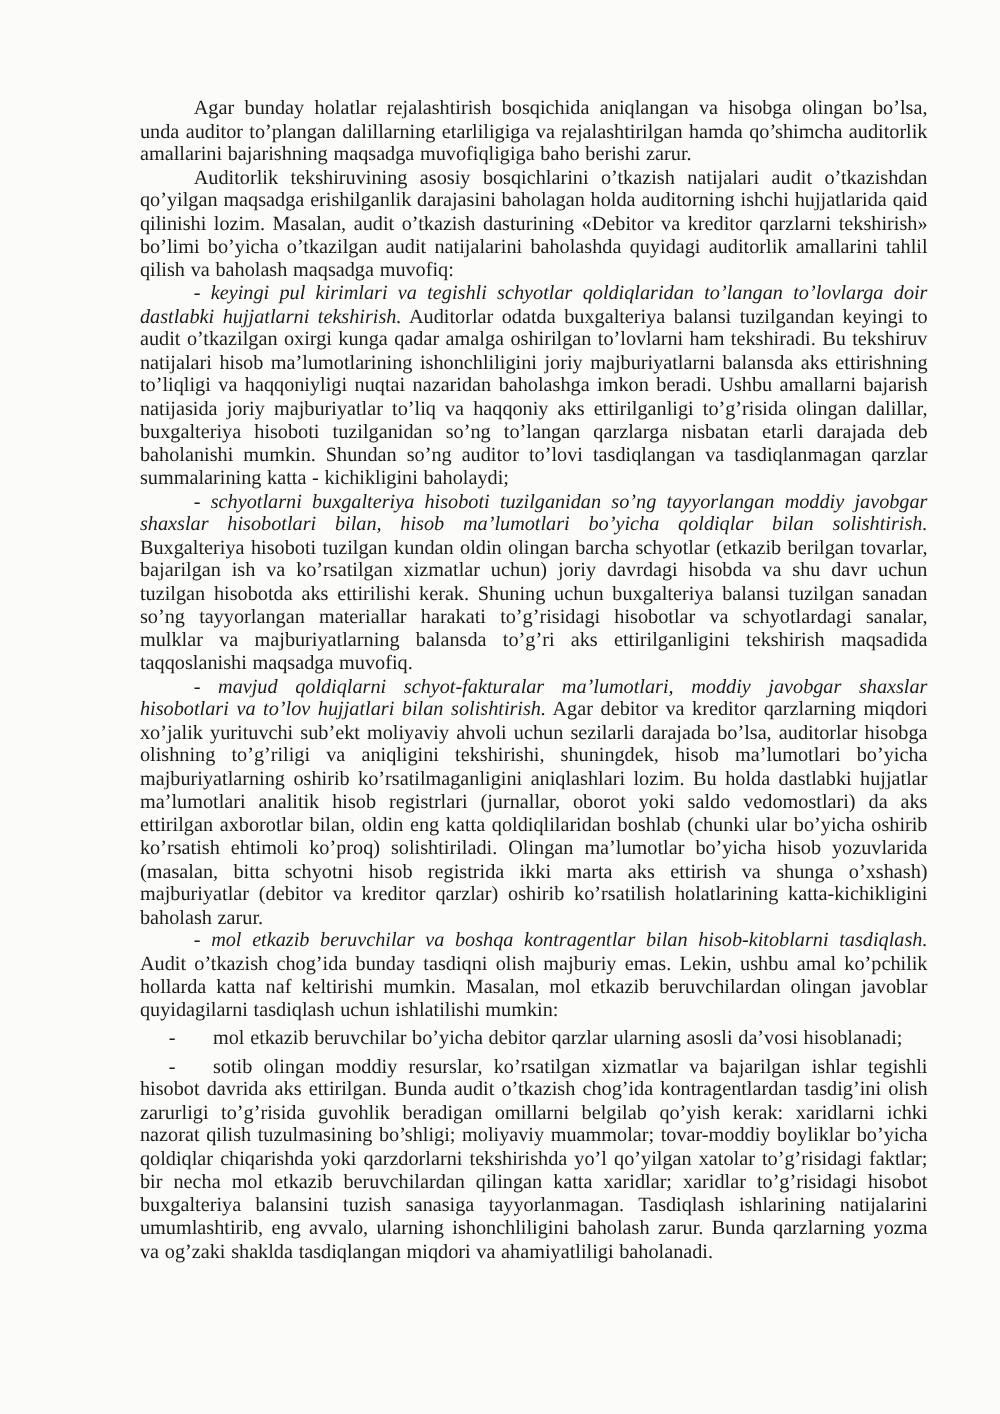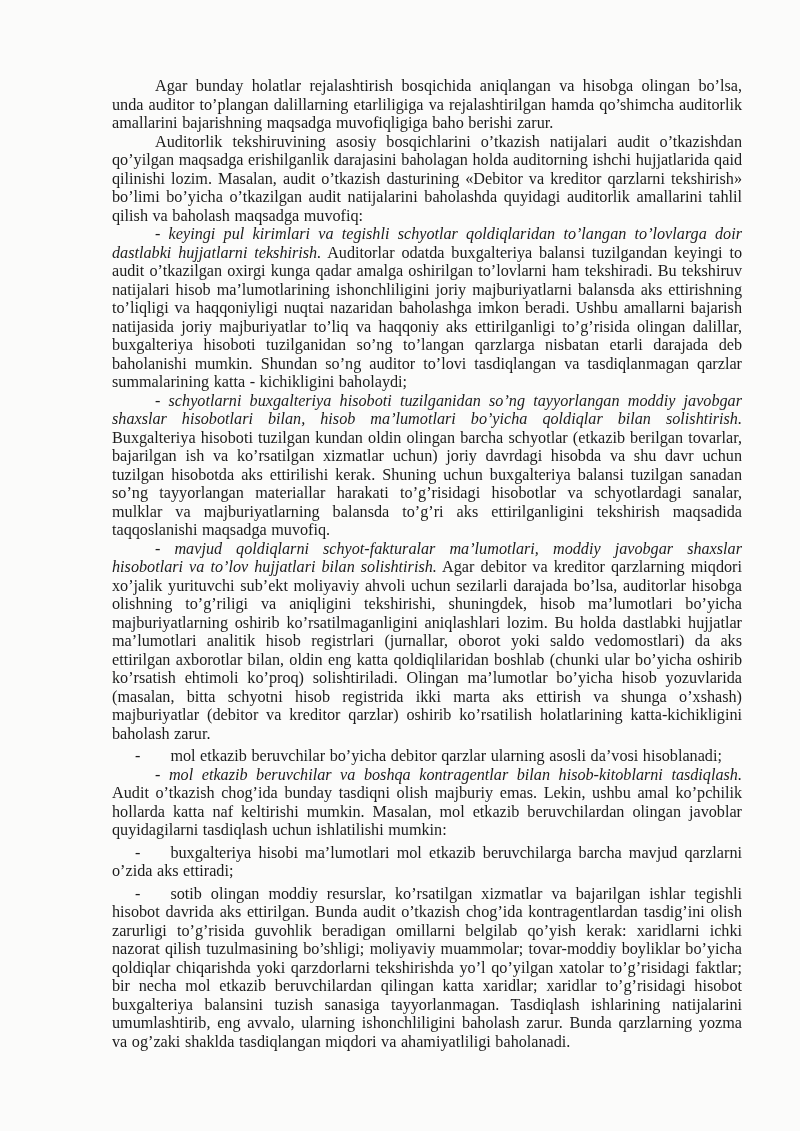--- a/index.html
+++ b/index.html
@@ -39,22 +39,21 @@
   <p class="para indent">Agar bunday holatlar rejalashtirish bosqichida aniqlangan va hisobga olingan bo’lsa, unda auditor to’plangan dalillarning etarliligiga va rejalashtirilgan hamda qo’shimcha auditorlik amallarini bajarishning maqsadga muvofiqligiga baho berishi zarur.</p>
 
   <p class="para indent">Auditorlik tekshiruvining asosiy bosqichlarini o’tkazish natijalari audit o’tkazishdan qo’yilgan maqsadga erishilganlik darajasini baholagan holda auditorning ishchi hujjatlarida qaid qilinishi lozim. Masalan, audit o’tkazish dasturining «Debitor va kreditor qarzlarni tekshirish» bo’limi bo’yicha o’tkazilgan audit natijalarini baholashda quyidagi auditorlik amallarini tahlil qilish va baholash maqsadga muvofiq:</p>
 
   <p class="para indent"><i class="lead">- keyingi pul kirimlari va tegishli schyotlar qoldiqlaridan to’langan to’lovlarga doir dastlabki hujjatlarni tekshirish.</i><span> Auditorlar odatda buxgalteriya balansi tuzilgandan keyingi to audit o’tkazilgan oxirgi kunga qadar amalga oshirilgan to’lovlarni ham tekshiradi. Bu tekshiruv natijalari hisob ma’lumotlarining ishonchliligini joriy majburiyatlarni balansda aks ettirishning to’liqligi va haqqoniyligi nuqtai nazaridan baholashga imkon beradi. Ushbu amallarni bajarish natijasida joriy majburiyatlar to’liq va haqqoniy aks ettirilganligi to’g’risida olingan dalillar, buxgalteriya hisoboti tuzilganidan so’ng to’langan qarzlarga nisbatan etarli darajada deb baholanishi mumkin. Shundan so’ng auditor to’lovi tasdiqlangan va tasdiqlanmagan qarzlar summalarining katta - kichikligini baholaydi;</span></p>
 
   <p class="para indent"><i class="lead">- schyotlarni buxgalteriya hisoboti tuzilganidan so’ng tayyorlangan moddiy javobgar shaxslar hisobotlari bilan, hisob ma’lumotlari bo’yicha qoldiqlar bilan solishtirish.</i><span> Buxgalteriya hisoboti tuzilgan kundan oldin olingan barcha schyotlar (etkazib berilgan tovarlar, bajarilgan ish va ko’rsatilgan xizmatlar uchun) joriy davrdagi hisobda va shu davr uchun tuzilgan hisobotda aks ettirilishi kerak. Shuning uchun buxgalteriya balansi tuzilgan sanadan so’ng tayyorlangan materiallar harakati to’g’risidagi hisobotlar va schyotlardagi sanalar, mulklar va majburiyatlarning balansda to’g’ri aks ettirilganligini tekshirish maqsadida taqqoslanishi maqsadga muvofiq.</span></p>
 
   <p class="para indent"><i class="lead">- mavjud qoldiqlarni schyot-fakturalar ma’lumotlari, moddiy javobgar shaxslar hisobotlari va to’lov hujjatlari bilan solishtirish.</i><span> Agar debitor va kreditor qarzlarning miqdori xo’jalik yurituvchi sub’ekt moliyaviy ahvoli uchun sezilarli darajada bo’lsa, auditorlar hisobga olishning to’g’riligi va aniqligini tekshirishi, shuningdek, hisob ma’lumotlari bo’yicha majburiyatlarning oshirib ko’rsatilmaganligini aniqlashlari lozim. Bu holda dastlabki hujjatlar ma’lumotlari analitik hisob registrlari (jurnallar, oborot yoki saldo vedomostlari) da aks ettirilgan axborotlar bilan, oldin eng katta qoldiqlilaridan boshlab (chunki ular bo’yicha oshirib ko’rsatish ehtimoli ko’proq) solishtiriladi. Olingan ma’lumotlar bo’yicha hisob yozuvlarida (masalan, bitta schyotni hisob registrida ikki marta aks ettirish va shunga o’xshash) majburiyatlar (debitor va kreditor qarzlar) oshirib ko’rsatilish holatlarining katta-kichikligini baholash zarur.</span></p>
 
+  <p class="para indent"><i class="lead">- mol etkazib beruvchilar va boshqa kontragentlar bilan hisob-kitoblarni tasdiqlash.</i><span> Audit o’tkazish chog’ida bunday tasdiqni olish majburiy emas. Lekin, ushbu amal ko’pchilik hollarda katta naf keltirishi mumkin. Masalan, mol etkazib beruvchilardan olingan javoblar quyidagilarni tasdiqlash uchun ishlatilishi mumkin:</span></p>
+
   <p class="para bullet"><span class="dash">-</span><span>mol etkazib beruvchilar bo’yicha debitor qarzlar ularning asosli da’vosi hisoblanadi;</span></p>
 
-  <p class="para indent"><i class="lead">- mol etkazib beruvchilar va boshqa kontragentlar bilan hisob-kitoblarni tasdiqlash.</i><span> Audit o’tkazish chog’ida bunday tasdiqni olish majburiy emas. Lekin, ushbu amal ko’pchilik hollarda katta naf keltirishi mumkin. Masalan, mol etkazib beruvchilardan olingan javoblar quyidagilarni tasdiqlash uchun ishlatilishi mumkin:</span></p>
-
-  <p class="para bullet"><span class="dash">-</span><span>buxgalteriya hisobi ma’lumotlari mol etkazib beruvchilarga barcha mavjud qarzlarni o’zida aks ettiradi;</span></p>
 
   <p class="para bullet"><span class="dash">-</span><span>sotib olingan moddiy resurslar, ko’rsatilgan xizmatlar va bajarilgan ishlar tegishli hisobot davrida aks ettirilgan. Bunda audit o’tkazish chog’ida kontragentlardan tasdig’ini olish zarurligi to’g’risida guvohlik beradigan omillarni belgilab qo’yish kerak: xaridlarni ichki nazorat qilish tuzulmasining bo’shligi; moliyaviy muammolar; tovar-moddiy boyliklar bo’yicha qoldiqlar chiqarishda yoki qarzdorlarni tekshirishda yo’l qo’yilgan xatolar to’g’risidagi faktlar; bir necha mol etkazib beruvchilardan qilingan katta xaridlar; xaridlar to’g’risidagi hisobot buxgalteriya balansini tuzish sanasiga tayyorlanmagan. Tasdiqlash ishlarining natijalarini umumlashtirib, eng avvalo, ularning ishonchliligini baholash zarur. Bunda qarzlarning yozma va og’zaki shaklda tasdiqlangan miqdori va ahamiyatliligi baholanadi.</span></p>
 
 
 </div>
 
 </body></html>

